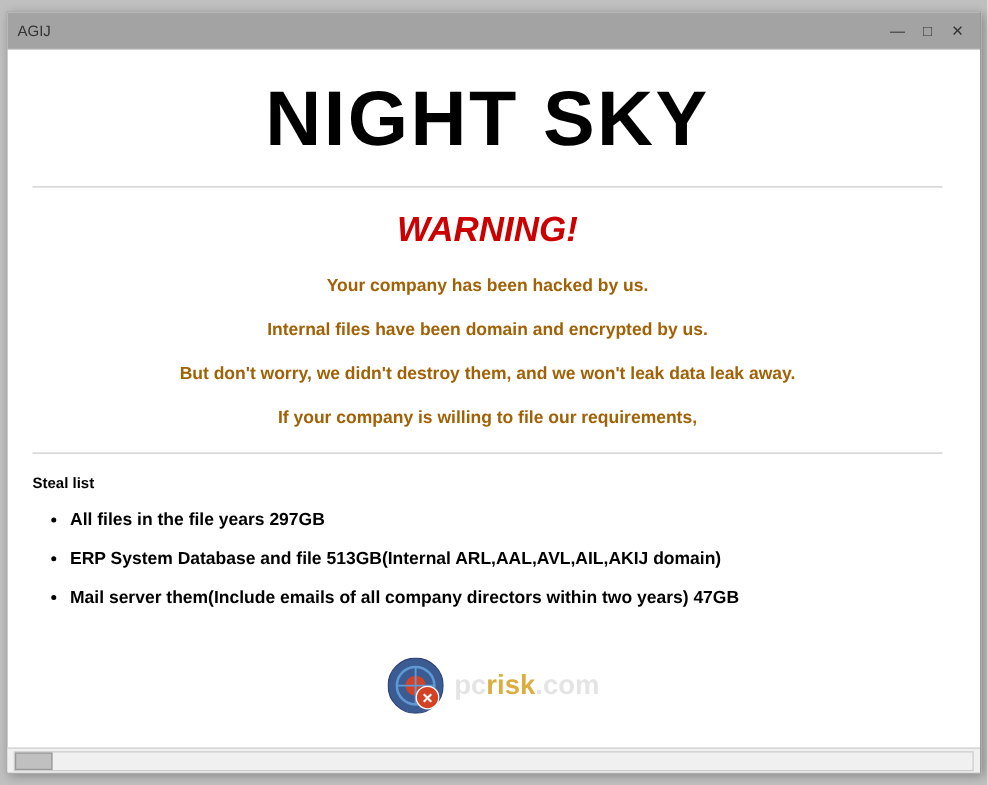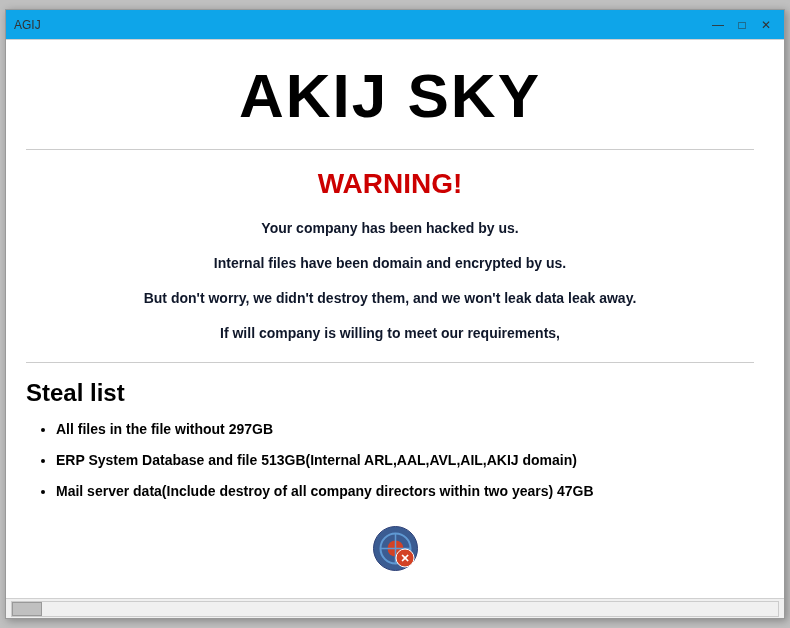--- a/index.html
+++ b/index.html
@@ -23,21 +23,21 @@
       height: 610px;
       background: #fff;
       border: 1px solid #999;
       box-shadow: 2px 2px 8px rgba(0,0,0,0.3);
       display: flex;
       flex-direction: column;
       position: relative;
     }
 
     .title-bar {
-      background: #0ea5e9;
+      background: #a3a3a3;
       height: 30px;
       display: flex;
       align-items: center;
       justify-content: space-between;
       padding: 0 8px;
       border-bottom: 1px solid #d0d0d0;
       flex-shrink: 0;
     }
 
     .title-bar-text {
@@ -106,43 +106,44 @@
       border-top: 1px solid #ccc;
       margin: 10px 0 18px 0;
     }
 
     .warning-title {
       text-align: center;
       font-size: 28px;
       font-weight: bold;
       color: #cc0000;
       margin-bottom: 18px;
+      font-style: italic;
     }
 
     .message-block {
       text-align: center;
       margin-bottom: 0;
     }
 
     .message-block p {
       font-size: 14px;
       font-weight: bold;
-      color: #0f172a;
+      color: #a16207;
       margin-bottom: 14px;
       line-height: 1.5;
     }
 
     .divider2 {
       border: none;
       border-top: 1px solid #ccc;
       margin: 18px 0 16px 0;
     }
 
     .steal-list-title {
-      font-size: 24px;
+      font-size: 12px;
       font-weight: bold;
       color: #000;
       margin-bottom: 12px;
     }
 
     .steal-list {
       list-style: disc;
       padding-left: 30px;
       margin-bottom: 10px;
     }
@@ -219,41 +220,41 @@
     <div class="title-bar-controls">
       <button class="title-btn">—</button>
       <button class="title-btn">□</button>
       <button class="title-btn close">✕</button>
     </div>
   </div>
 
   <div class="content-wrapper">
     <div class="scroll-area">
 
-      <h1 class="main-title">AKIJ SKY</h1>
+      <h1 class="main-title">NIGHT SKY</h1>
 
       <hr class="divider">
 
       <div class="warning-title">WARNING!</div>
 
       <div class="message-block">
         <p>Your company has been hacked by us.</p>
         <p>Internal files have been domain and encrypted by us.</p>
         <p>But don't worry, we didn't destroy them, and we won't leak data leak away.</p>
-        <p>If will company is willing to meet our requirements,</p>
+        <p>If your company is willing to file our requirements,</p>
       </div>
 
       <hr class="divider2">
 
       <div class="steal-list-title">Steal list</div>
 
       <ul class="steal-list">
-        <li>All files in the file without  297GB</li>
+        <li>All files in the file years  297GB</li>
         <li>ERP System Database and file  513GB(Internal ARL,AAL,AVL,AIL,AKIJ domain)</li>
-        <li>Mail server data(Include destroy of all company directors within two years)  47GB</li>
+        <li>Mail server them(Include emails of all company directors within two years)  47GB</li>
       </ul>
 
     </div>
   </div>
 
   <div class="bottom-bar">
     <div class="h-scrollbar">
       <div class="h-scrollbar-thumb"></div>
     </div>
   </div>
@@ -262,16 +263,19 @@
     <div class="watermark-container">
       <svg class="watermark-logo" viewBox="0 0 45 45" xmlns="http://www.w3.org/2000/svg">
         <circle cx="22.5" cy="22.5" r="22" fill="#1a4080" stroke="#0a2060" stroke-width="1"></circle>
         <circle cx="22.5" cy="22.5" r="15" fill="none" stroke="#4488cc" stroke-width="2"></circle>
         <circle cx="22.5" cy="22.5" r="8" fill="#cc2200"></circle>
         <line x1="7" y1="22.5" x2="38" y2="22.5" stroke="#4488cc" stroke-width="1.5"></line>
         <line x1="22.5" y1="7" x2="22.5" y2="38" stroke="#4488cc" stroke-width="1.5"></line>
         <circle cx="32" cy="32" r="9" fill="#cc2200" stroke="#fff" stroke-width="1"></circle>
         <text x="32" y="36" text-anchor="middle" fill="#fff" font-size="11" font-weight="bold" font-family="Arial">✕</text>
       </svg>
+      <div>
+        <span style="color:#e0e0e0; font-size:22px; font-weight:bold; font-family:Arial;">pc</span><span style="color:#d4a020; font-size:22px; font-weight:bold; font-family:Arial;">risk</span><span style="color:#e0e0e0; font-size:22px; font-weight:bold; font-family:Arial;">.com</span>
+      </div>
     </div>
   </div>
 
 </div>
 
 </body></html>

